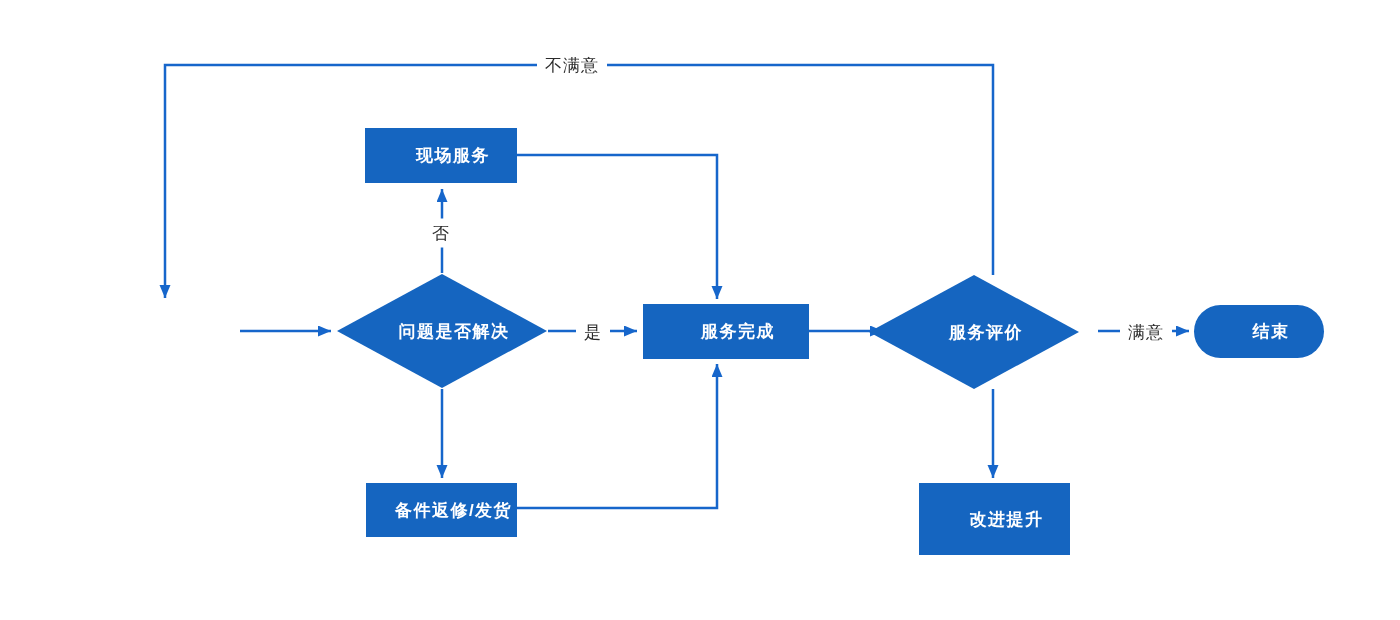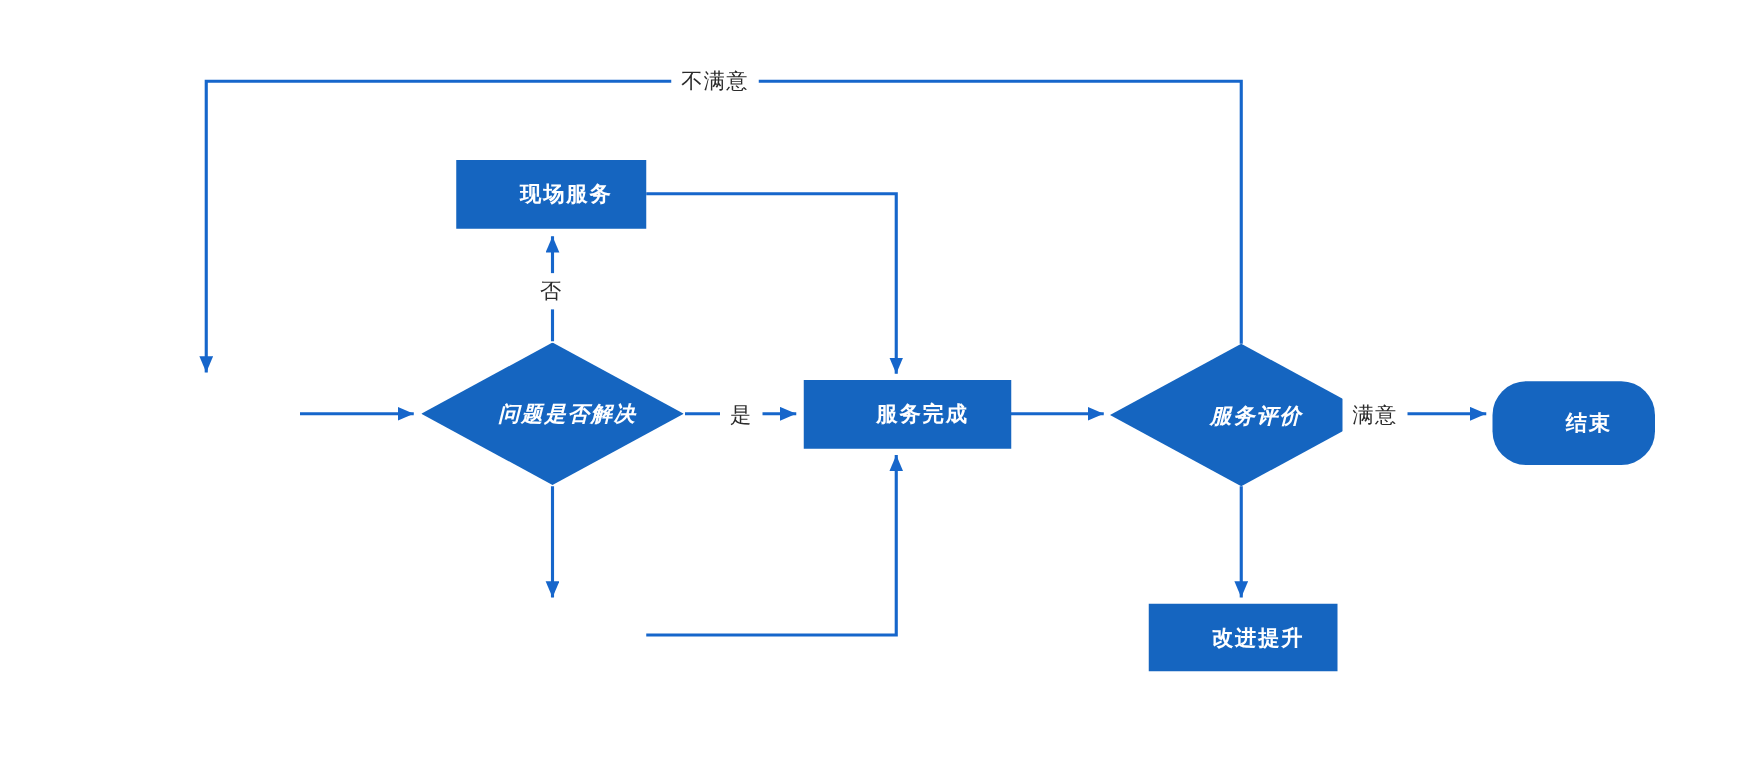--- a/index.html
+++ b/index.html
@@ -81,34 +81,35 @@
     <path class="edge" d="M442,389 L442,478" marker-end="url(#arrow)"></path>
     <path class="edge" d="M517,155 L717,155 L717,299" marker-end="url(#arrow)"></path>
     <path class="edge" d="M517,508 L717,508 L717,364" marker-end="url(#arrow)"></path>
     <path class="edge" d="M793,331 L883,331" marker-end="url(#arrow)"></path>
     <path class="edge" d="M1098,331 L1189,331" marker-end="url(#arrow)"></path>
     <path class="edge" d="M993,389 L993,478" marker-end="url(#arrow)"></path>
     <path class="edge" d="M993,275 L993,65 L165,65 L165,298" marker-end="url(#arrow)"></path>
   </svg>
 
 
-  <div class="node decision" style="left:337px; top:274px; width:210px; height:114px;font-style:italic;">问题是否解决</div>
+  <div class="node decision" style="left:337px; top:274px; width:210px; height:114px;">问题是否解决</div>
 
   <div class="node process" style="left:365px; top:128px; width:152px; height:55px;">现场服务</div>
 
   <div class="node process" style="left:643px; top:304px; width:166px; height:55px;">服务完成</div>
 
+  <div class="node process" style="left:366px; top:483px; width:151px; height:54px;">备件返修/发货</div>
 
-  <div class="node decision" style="left:888px; top:275px; width:210px; height:114px;font-style:italic;">服务评价</div>
+  <div class="node decision" style="left:869px; top:275px; width:210px; height:114px;">服务评价</div>
 
-  <div class="node process" style="left:919px; top:483px; width:151px; height:54px;">改进提升</div>
+  <div class="node process" style="left:919px; top:483px; width:151px; height:72px;">改进提升</div>
 
-  <div class="node terminator" style="left:1194px; top:305px; width:130px; height:67px;text-align:right;">结束</div>
+  <div class="node terminator" style="left:1194px; top:305px; width:130px; height:53px;text-align:right;">结束</div>
 
   <div class="edge-label" style="left:441px; top:233px;">否</div>
 
   <div class="edge-label" style="left:593px; top:332px;">是</div>
 
-  <div class="edge-label" style="left:1100px; top:332px;">满意</div>
+  <div class="edge-label" style="left:1146px; top:332px;">满意</div>
 
   <div class="edge-label" style="left:572px; top:65px;">不满意</div>
 
 </div>
 
 </body></html>

